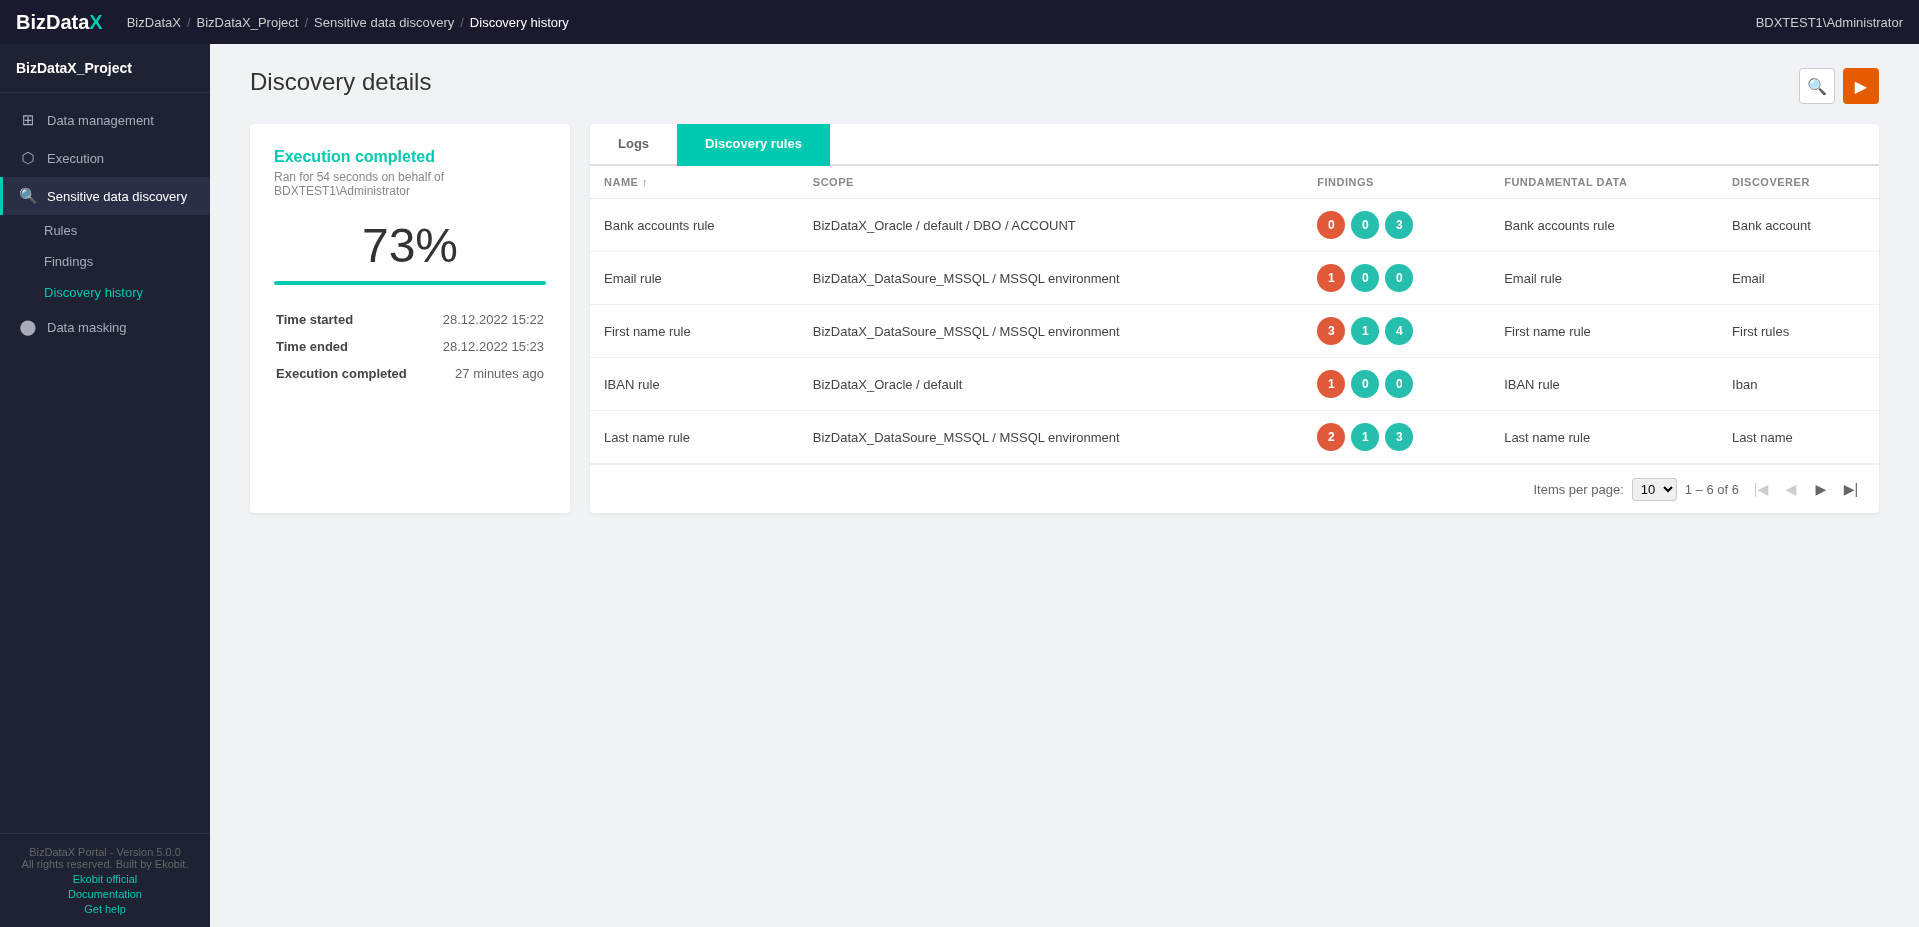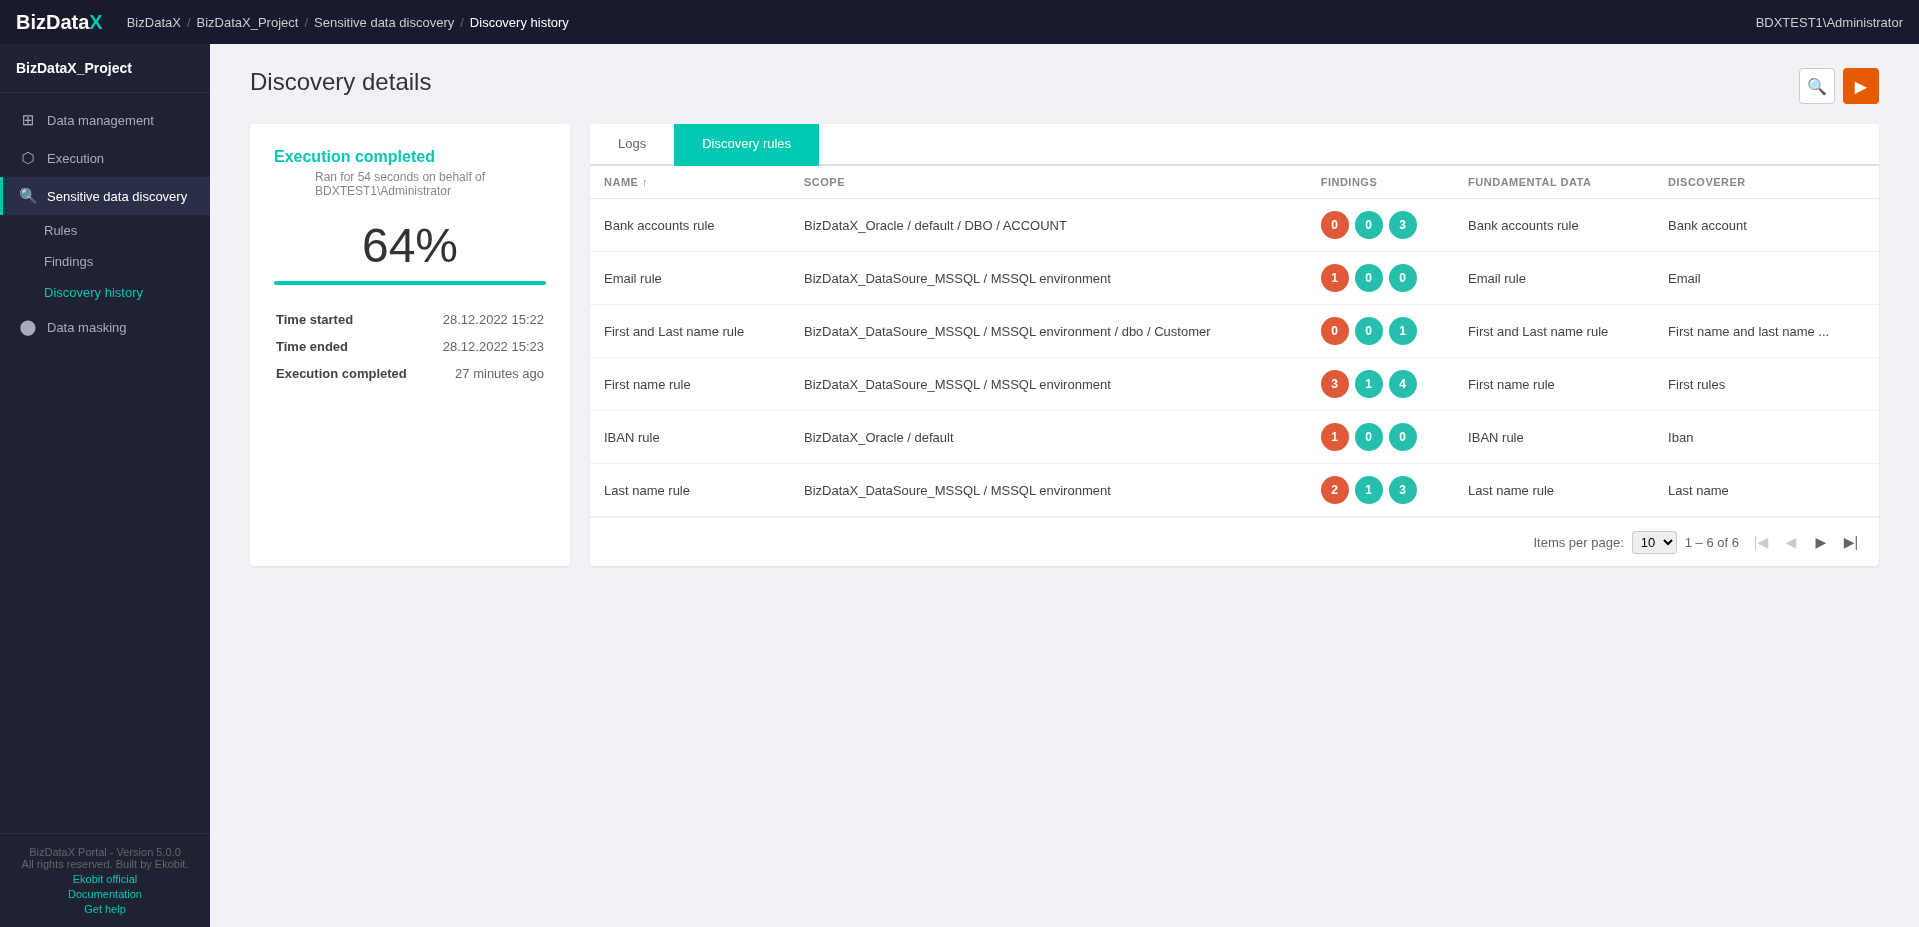--- a/index.html
+++ b/index.html
@@ -116,21 +116,21 @@
     
     .execution-panel {
       background: #fff;
       border-radius: 4px;
       padding: 24px;
       width: 320px;
       flex-shrink: 0;
       box-shadow: 0 1px 3px rgba(0,0,0,0.08);
     }
     .execution-status { color: #00c9b1; font-size: 16px; font-weight: 600; margin-bottom: 4px; }
-    .execution-sub { color: #888; font-size: 12px; margin-bottom: 20px; margin-left: 41px; }
+    .execution-sub { color: #888; font-size: 12px; margin-bottom: 20px; }
     .percent-display { text-align: center; font-size: 48px; font-weight: 300; color: #333; margin-bottom: 8px; }
     .progress-bar-wrap { height: 4px; background: #e0e0e0; border-radius: 2px; margin-bottom: 20px; }
     .progress-bar-fill { height: 100%; background: #00c9b1; border-radius: 2px; }
 
     .exec-table { width: 100%; }
     .exec-table tr td { padding: 5px 0; font-size: 13px; }
     .exec-table tr td:first-child { font-weight: 600; color: #444; width: 55%; }
     .exec-table tr td:last-child { color: #666; text-align: right; }
 
     
@@ -142,20 +142,21 @@
       overflow: hidden;
     }
     .tabs { display: flex; border-bottom: 2px solid #e0e0e0; }
     .tab {
       padding: 12px 28px;
       cursor: pointer;
       font-size: 13px;
       color: #666;
       border-bottom: 3px solid transparent;
       margin-bottom: -2px;
+      font-weight: bold;
     }
     .tab.active { color: #fff; background: #00c9b1; border-bottom: 3px solid #00c9b1; }
 
     
     .data-table { width: 100%; border-collapse: collapse; }
     .data-table thead tr { border-bottom: 1px solid #e8e8e8; }
     .data-table thead th {
       padding: 10px 14px;
       text-align: left;
       font-size: 11px;
@@ -268,21 +269,21 @@
         <button class="btn-icon">🔍</button>
         <button class="btn-run">▶</button>
       </div>
     </div>
 
     <div class="panels">
 
       <div class="execution-panel">
         <div class="execution-status">Execution completed</div>
         <div class="execution-sub">Ran for 54 seconds on behalf of BDXTEST1\Administrator</div>
-        <div class="percent-display">64%</div>
+        <div class="percent-display">73%</div>
         <div class="progress-bar-wrap">
           <div class="progress-bar-fill" style="width: 100%;"></div>
         </div>
         <table class="exec-table">
           <tbody>
               <tr>
             <td>Time started</td>
             <td>28.12.2022 15:22</td>
           </tr>
           <tr>
@@ -332,33 +333,20 @@
                 <td>BizDataX_DataSoure_MSSQL / MSSQL environment</td>
                 <td>
                   <div class="findings-cell">
                     <div class="badge badge-red">1</div>
                     <div class="badge badge-teal">0</div>
                     <div class="badge badge-teal">0</div>
                   </div>
                 </td>
                 <td>Email rule</td>
                 <td>Email</td>
-              </tr>
-              <tr>
-                <td>First and Last name rule</td>
-                <td>BizDataX_DataSoure_MSSQL / MSSQL environment / dbo / Customer</td>
-                <td>
-                  <div class="findings-cell">
-                    <div class="badge badge-red">0</div>
-                    <div class="badge badge-teal">0</div>
-                    <div class="badge badge-teal">1</div>
-                  </div>
-                </td>
-                <td>First and Last name rule</td>
-                <td>First name and last name ...</td>
               </tr>
               <tr>
                 <td>First name rule</td>
                 <td>BizDataX_DataSoure_MSSQL / MSSQL environment</td>
                 <td>
                   <div class="findings-cell">
                     <div class="badge badge-red">3</div>
                     <div class="badge badge-teal">1</div>
                     <div class="badge badge-teal">4</div>
                   </div>

